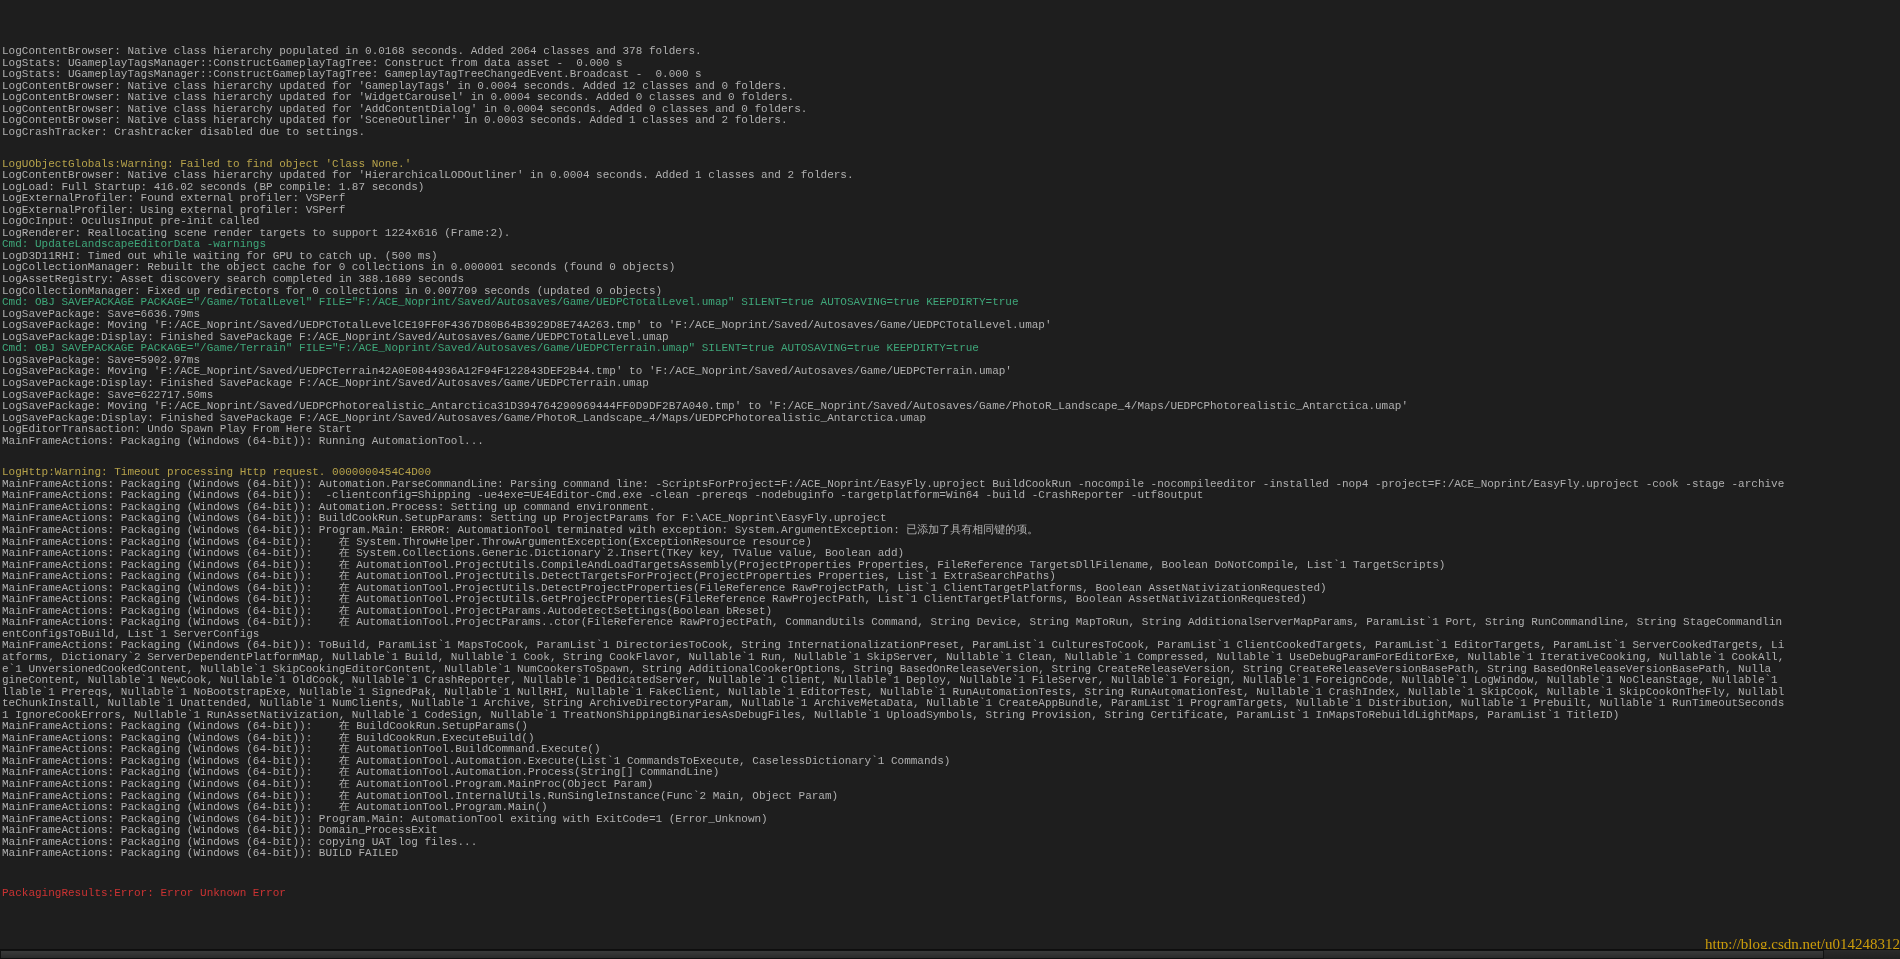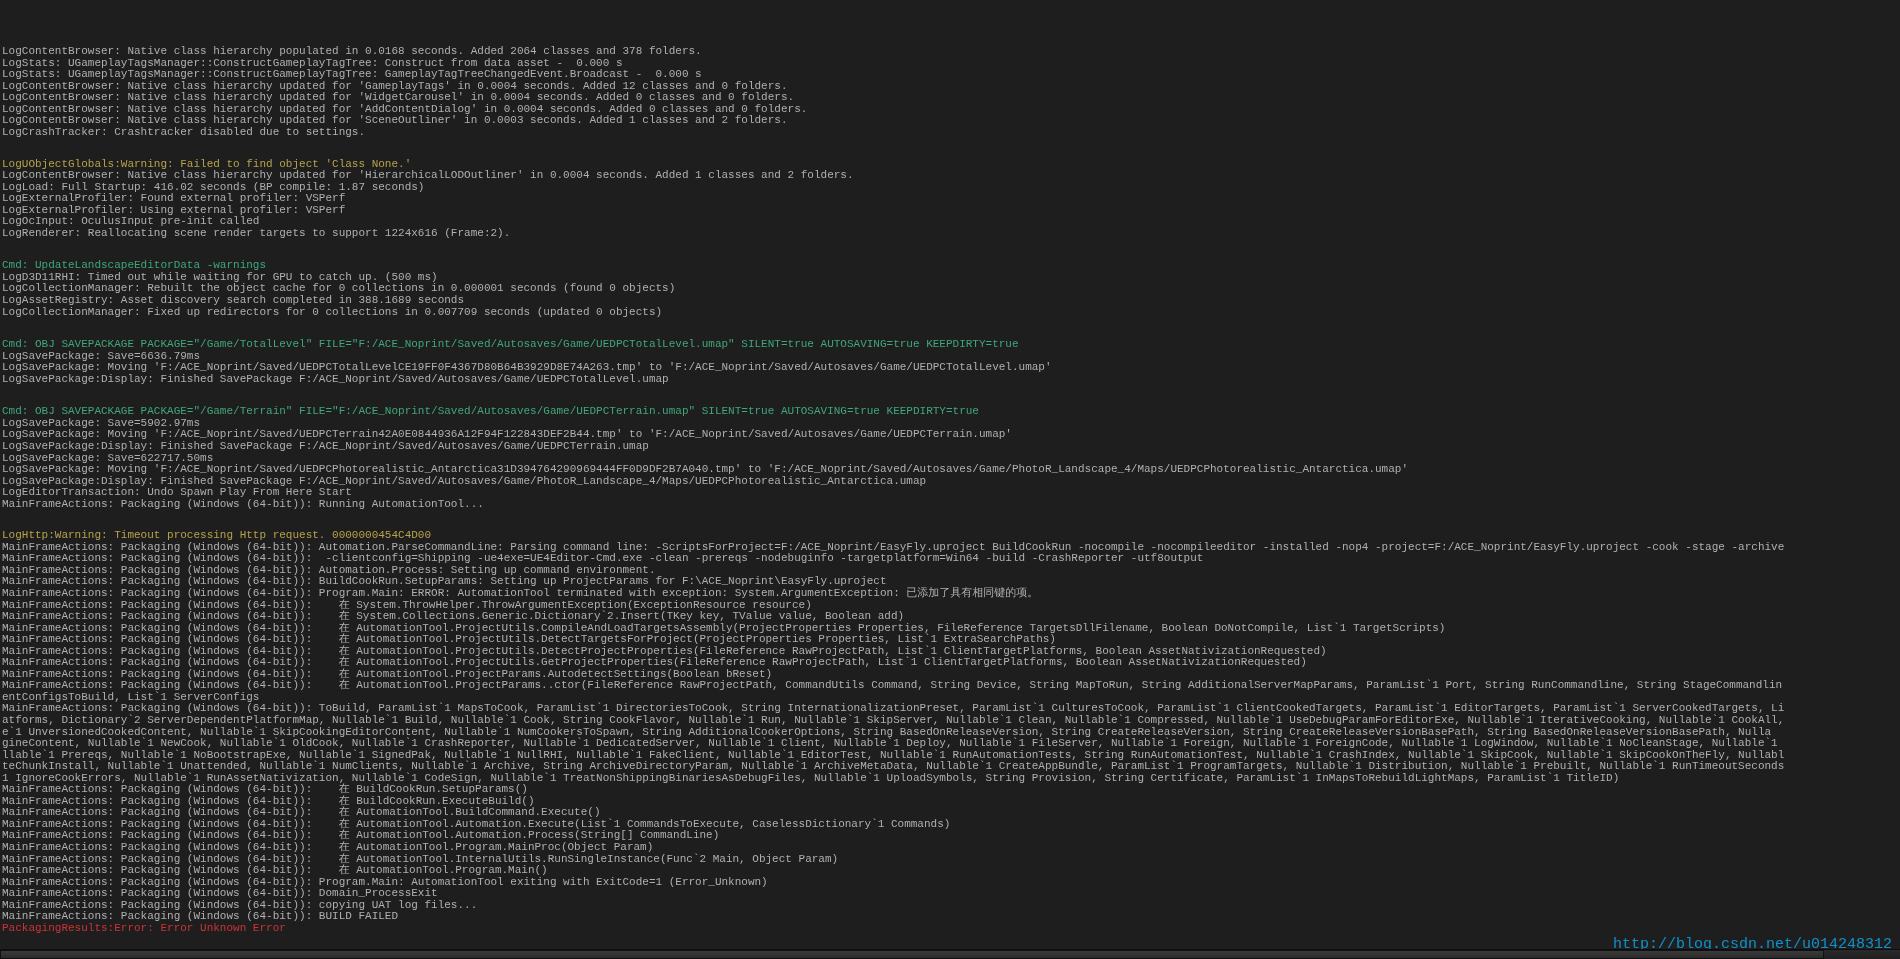--- a/index.html
+++ b/index.html
@@ -8,30 +8,30 @@
     color: #b0b0b0;
     font-family: Consolas, 'Courier New', monospace;
     font-size: 11px;
     line-height: 1.05;
     overflow-x: hidden;
     white-space: pre;
     padding: 0 2px;
   }
   .line { display:block; }
   .normal  { color: #b0b0b0; }
-  .cmd     { color: #3fa77a; margin-top: 21px; }  
+  .cmd     { color: #3fa77a; }  
   .warn    { color: #b6a24a; margin-top: 20px; }  
-  .error   { color: #cc3333; }  
+  .error   { color: #cc3333; margin-top: 28px; }  
   .watermark {
     position: fixed;
     bottom: 6px;
-    right: 8px;
-    color: #0ea5e9;
+    right: 0;
+    color: #eab308;
     font-size: 15px;
-    font-family: Liberation Mono, monospace;
+    font-family: Liberation Serif, serif;
     opacity: .85;
   }
   .scrollbar {
     position: fixed; left:0; right:0; bottom:0; height:10px;
     background: linear-gradient(#2a2a2a,#202020);
     border-top:1px solid #0e0e0e;
   }
   .scrollbar-thumb { position:absolute; left:0; top:0; height:100%; width:96%; background:linear-gradient(#3a3a3a,#2a2a2a); border:1px solid #111; }
 </style>
 </head>

